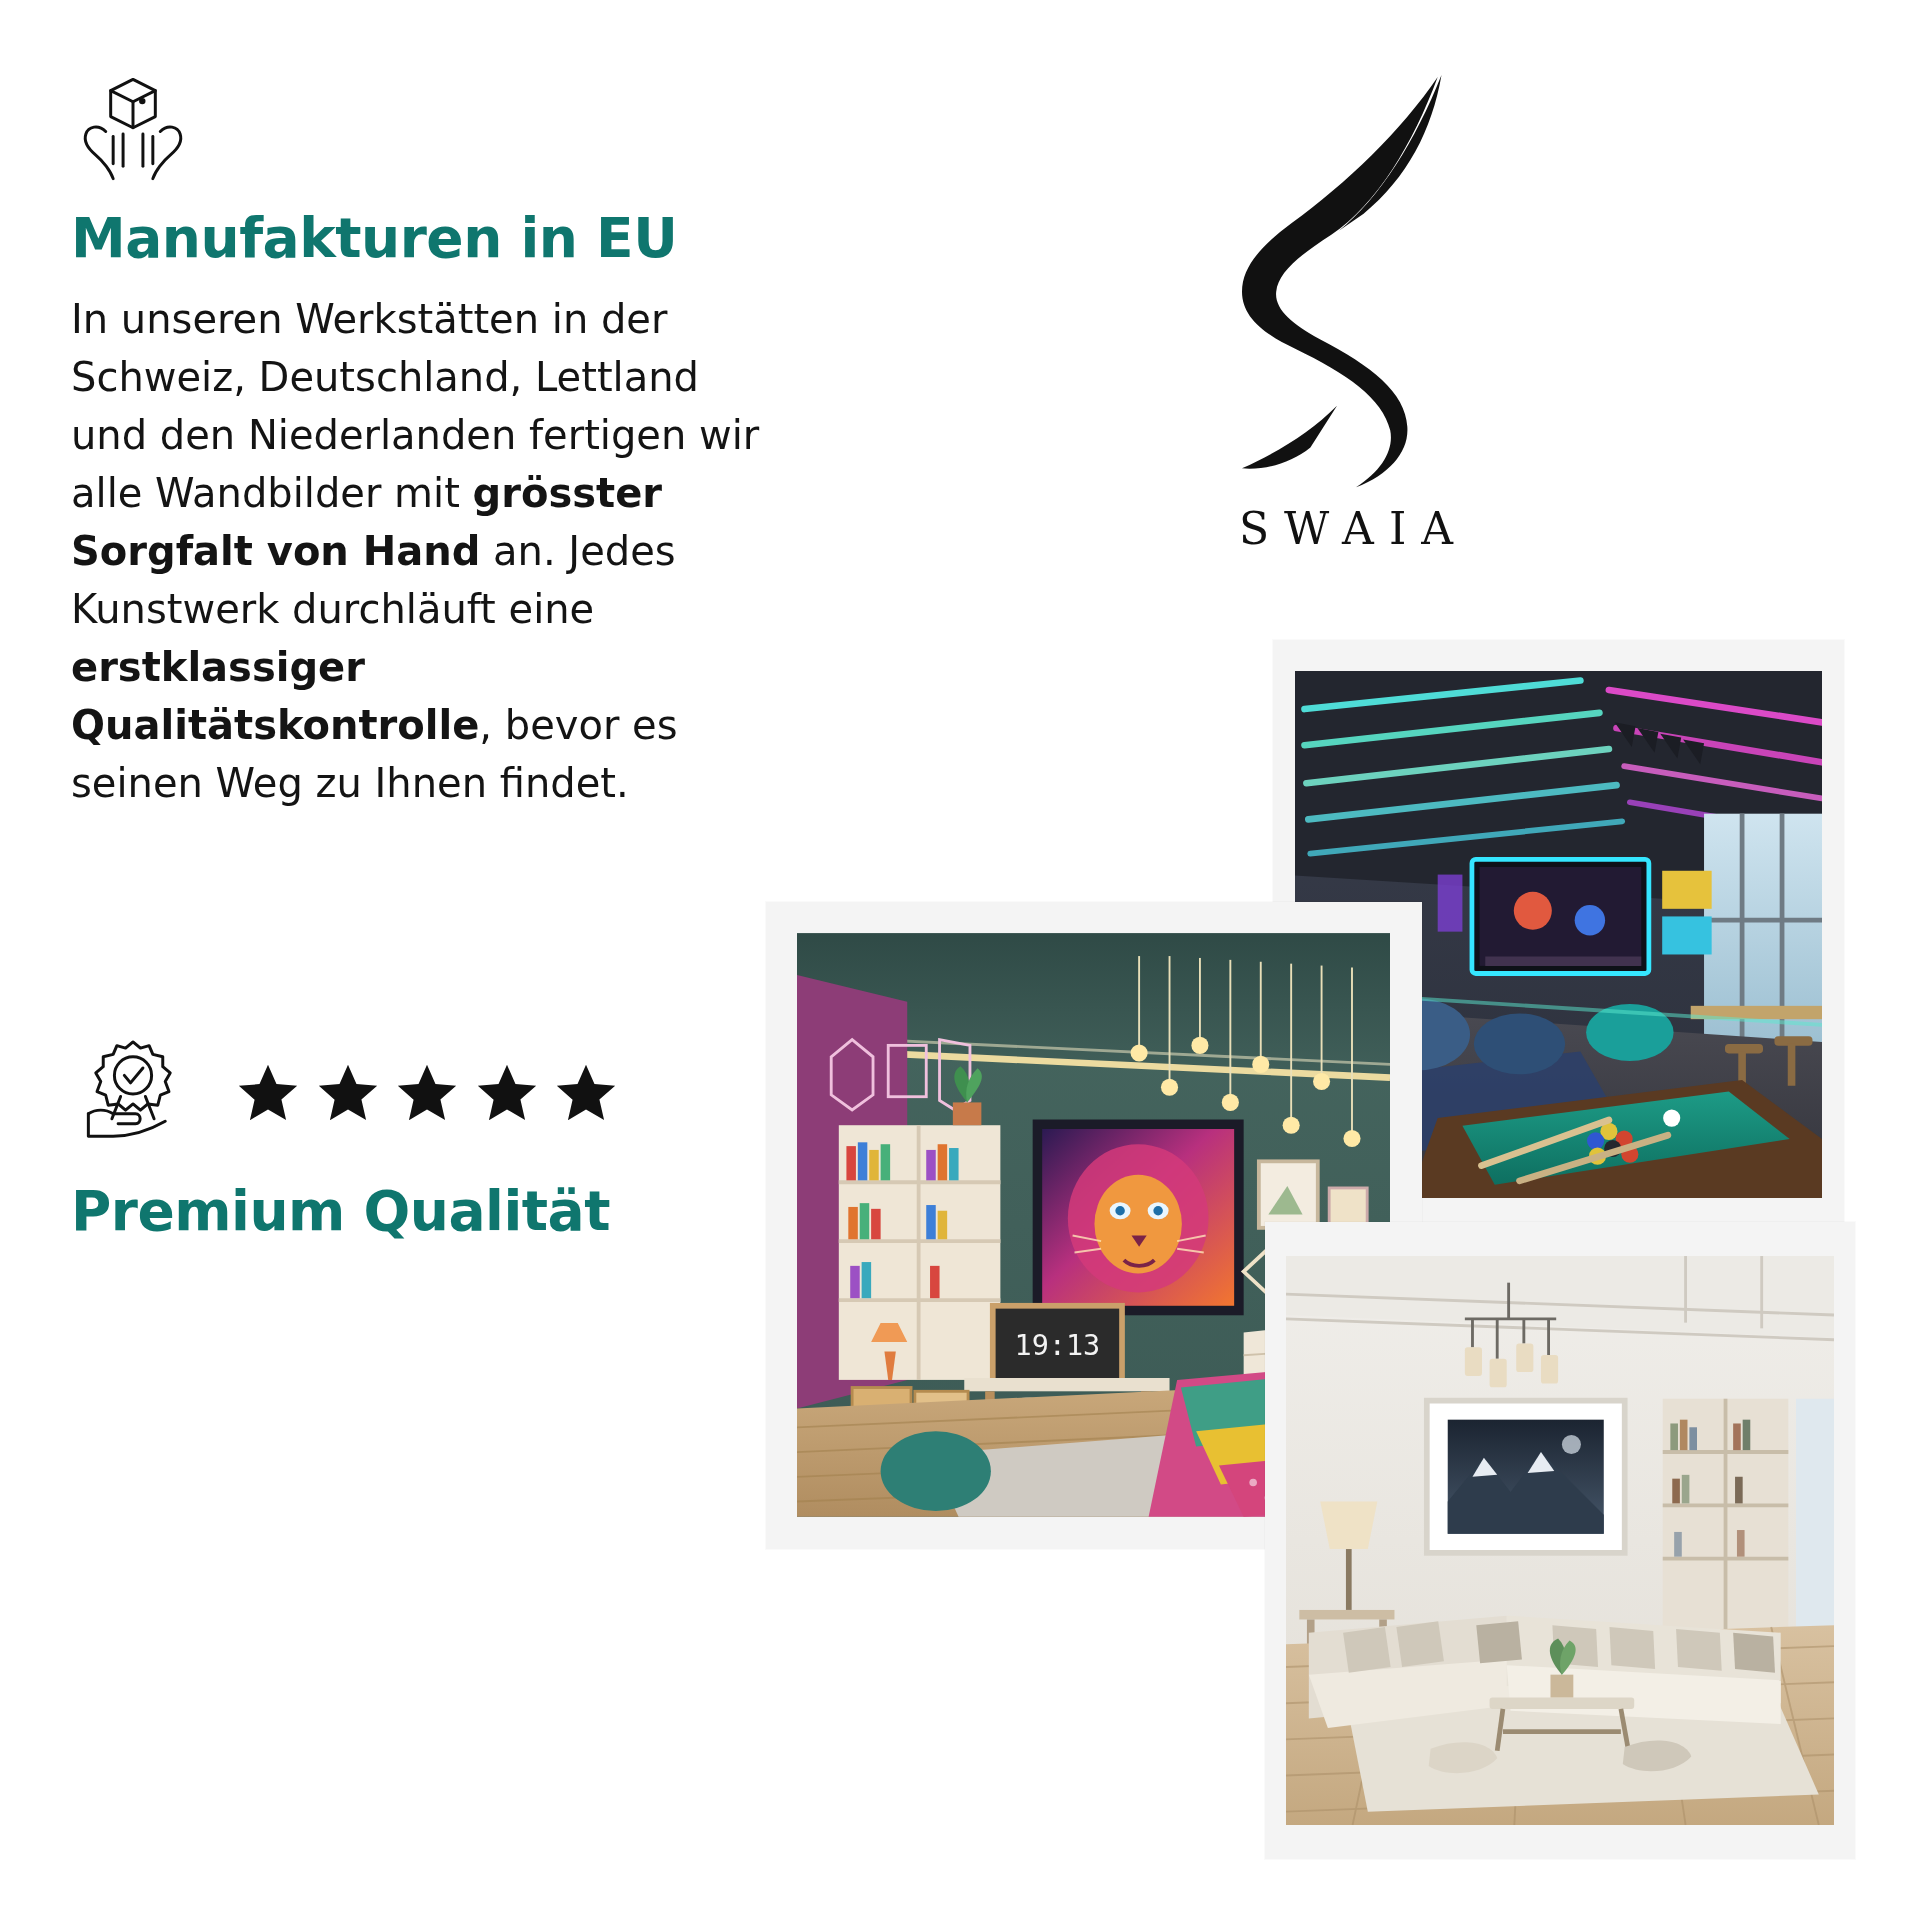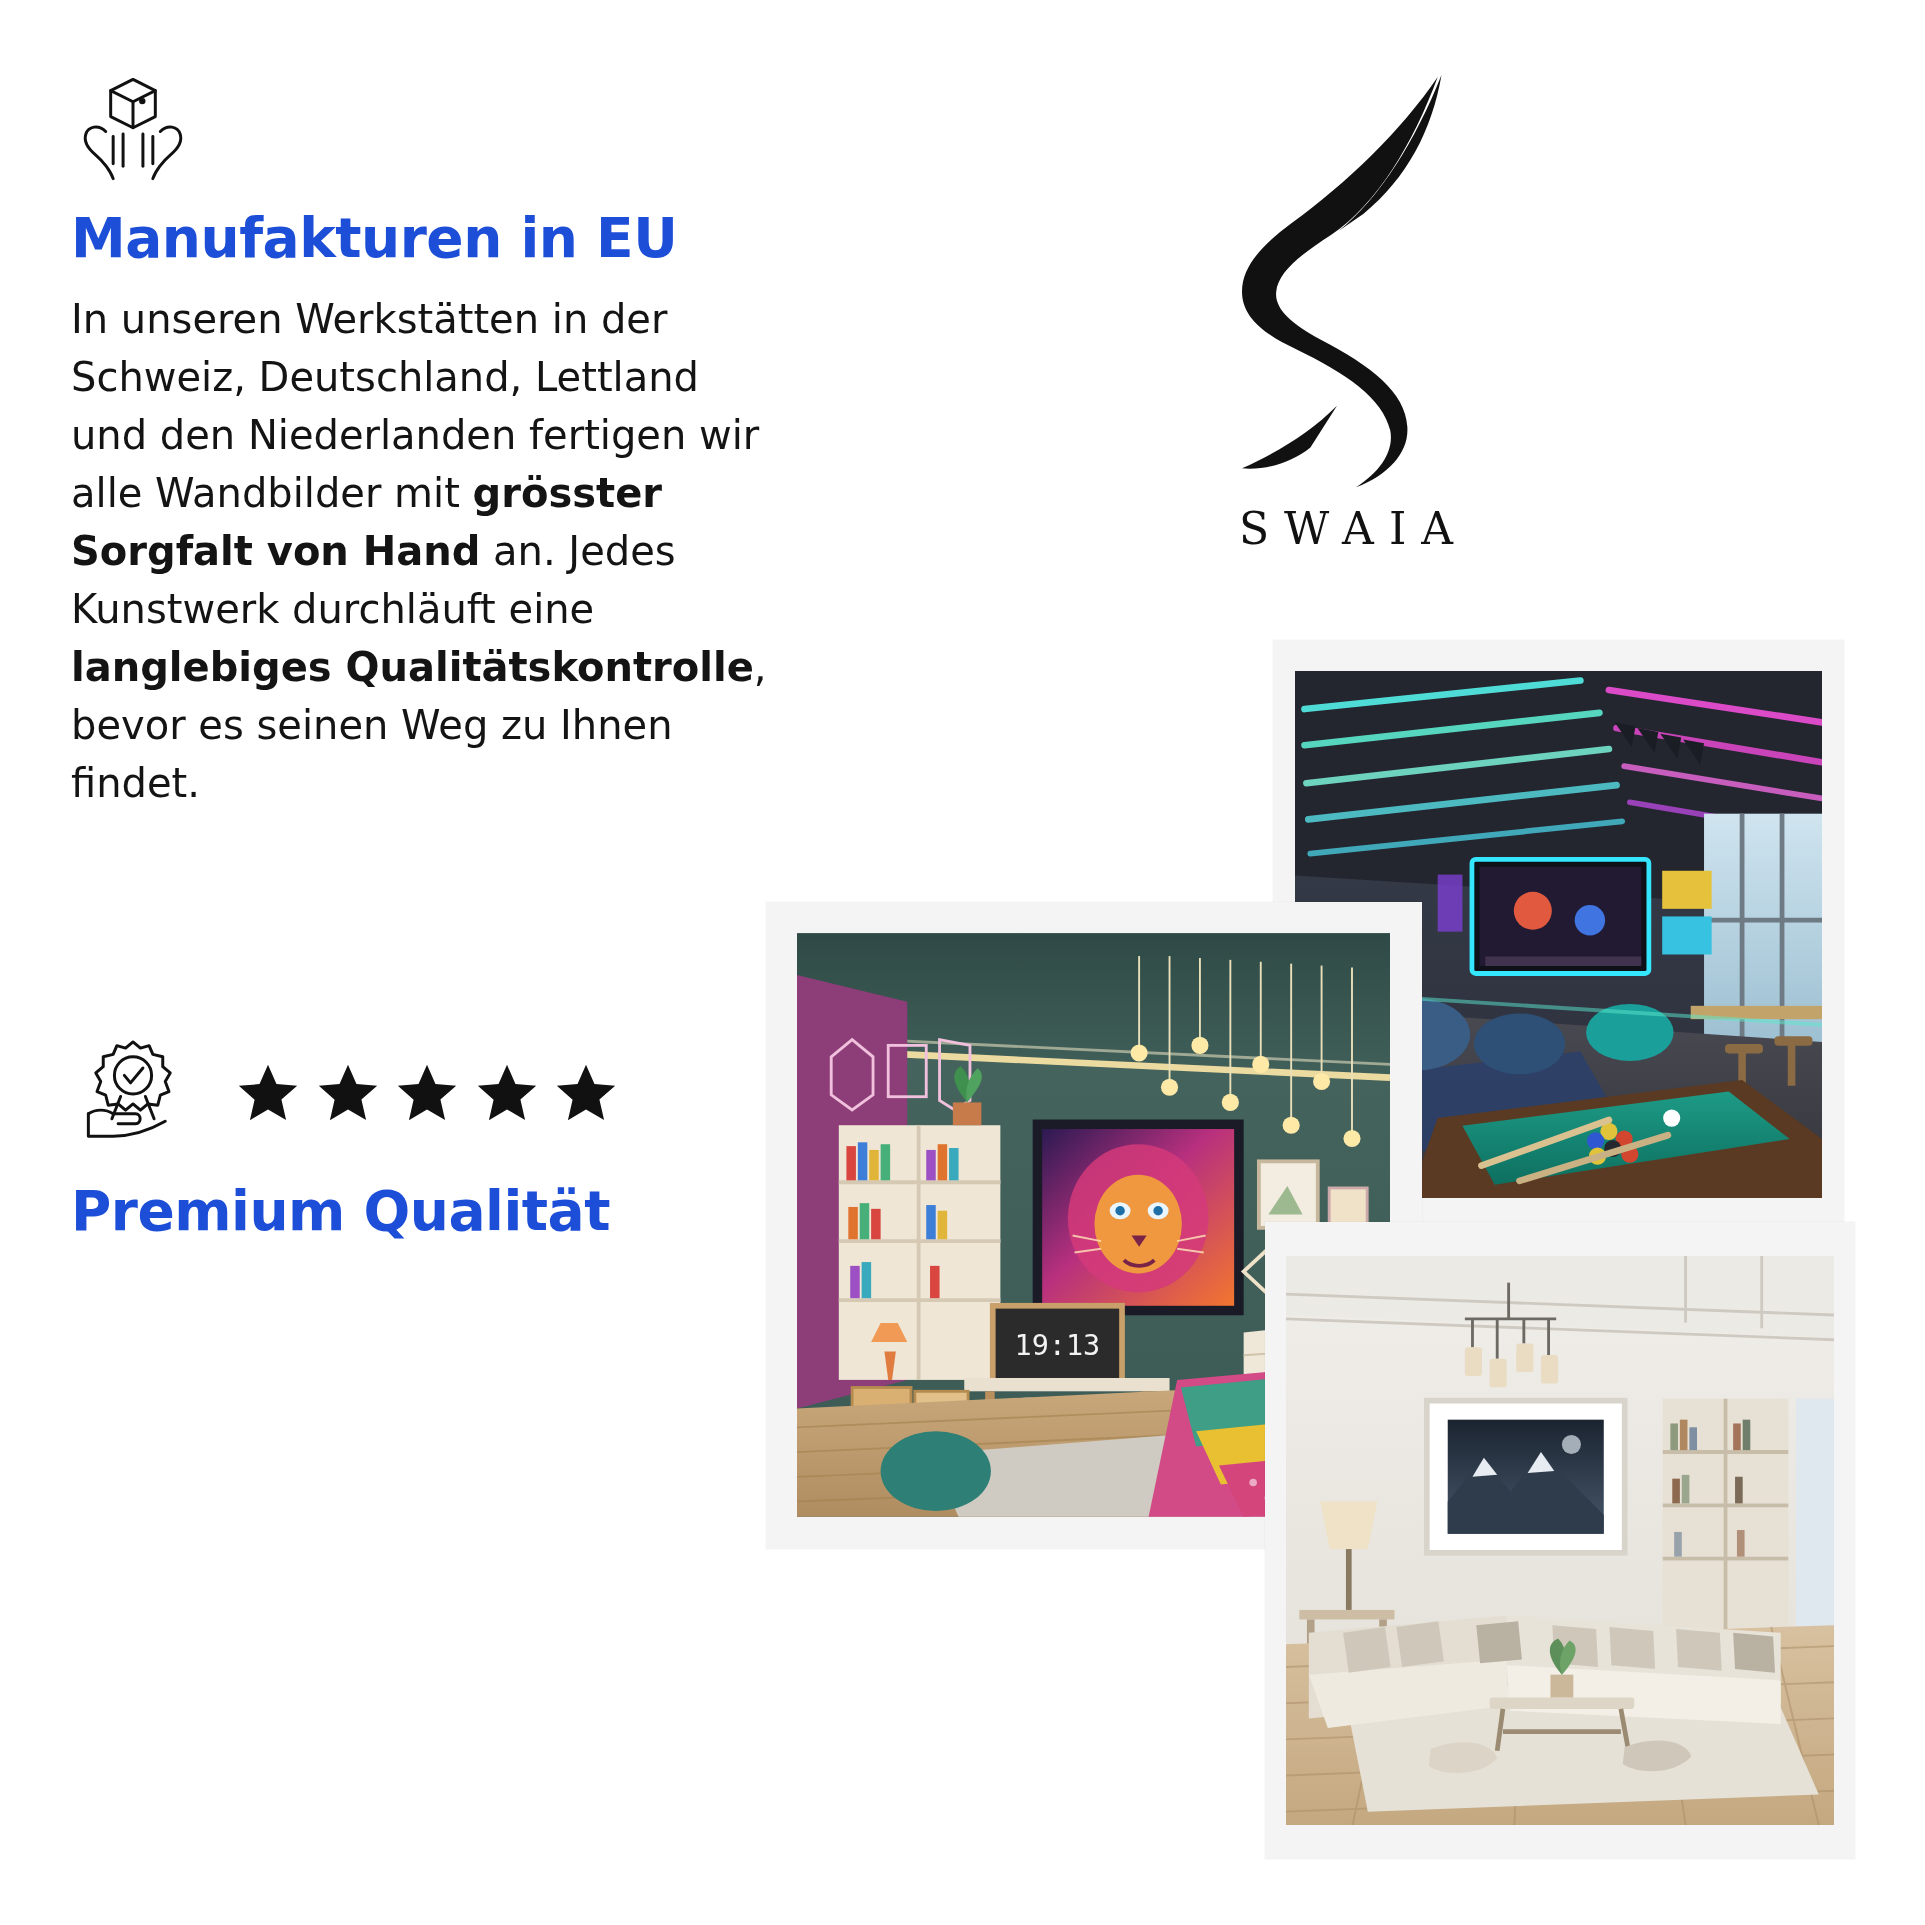--- a/index.html
+++ b/index.html
@@ -29,21 +29,21 @@
     height: 124px;
     display: block;
   }
 
   .block-title {
     font-size: 55px;
     font-weight: bold;
     letter-spacing: -0.5px;
     margin: 17px 0 21px 0;
     line-height: 1.1;
-    color: #1d4ed8;
+    color: #0f766e;
   }
 
   .block-body {
     font-size: 40px;
     line-height: 1.45;
     color: #141414;
     max-width: 699px;
   }
   .block-body b { font-weight: bold; }
 
@@ -129,21 +129,21 @@
       <path d="M28 52 C22 46 14 48 12 54 C10 60 14 66 20 71 C26 76 32 84 34 90"></path>
       <path d="M72 52 C78 46 86 48 88 54 C90 60 86 66 80 71 C74 76 68 84 66 90"></path>
       <path d="M34 56 L34 78"></path>
       <path d="M42 54 L42 80"></path>
       <path d="M58 54 L58 80"></path>
       <path d="M66 56 L66 78"></path>
     </svg>
   </span>
 
   <div class="block-title">Manufakturen in EU</div>
-  <div class="block-body">In unseren Werkstätten in der Schweiz, Deutschland, Lettland und den Niederlanden fertigen wir alle Wandbilder mit <b>grösster Sorgfalt von Hand</b> an. Jedes Kunstwerk durchläuft eine <b>langlebiges Qualitätskontrolle</b>, bevor es seinen Weg zu Ihnen findet.</div>
+  <div class="block-body">In unseren Werkstätten in der Schweiz, Deutschland, Lettland und den Niederlanden fertigen wir alle Wandbilder mit <b>grösster Sorgfalt von Hand</b> an. Jedes Kunstwerk durchläuft eine <b>erstklassiger Qualitätskontrolle</b>, bevor es seinen Weg zu Ihnen findet.</div>
 </div>
 
 <div class="section-two">
 
   <div class="stars-row">
     <span class="block-icon">
       <svg viewBox="0 0 100 100" width="124" height="124" fill="none" stroke="#111" stroke-width="2.4" stroke-linecap="round" stroke-linejoin="round">
         <path d="M50 8 L56 13 L63 11 L66 18 L74 20 L74 28 L80 33 L76 40 L79 48 L72 51 L70 59 L62 58 L56 63 L50 58 L44 63 L38 58 L30 59 L28 51 L21 48 L24 40 L20 33 L26 28 L26 20 L34 18 L37 11 L44 13 Z"></path>
         <circle cx="50" cy="35" r="15"></circle>
         <path d="M43 35 L48 41 L58 29"></path>

